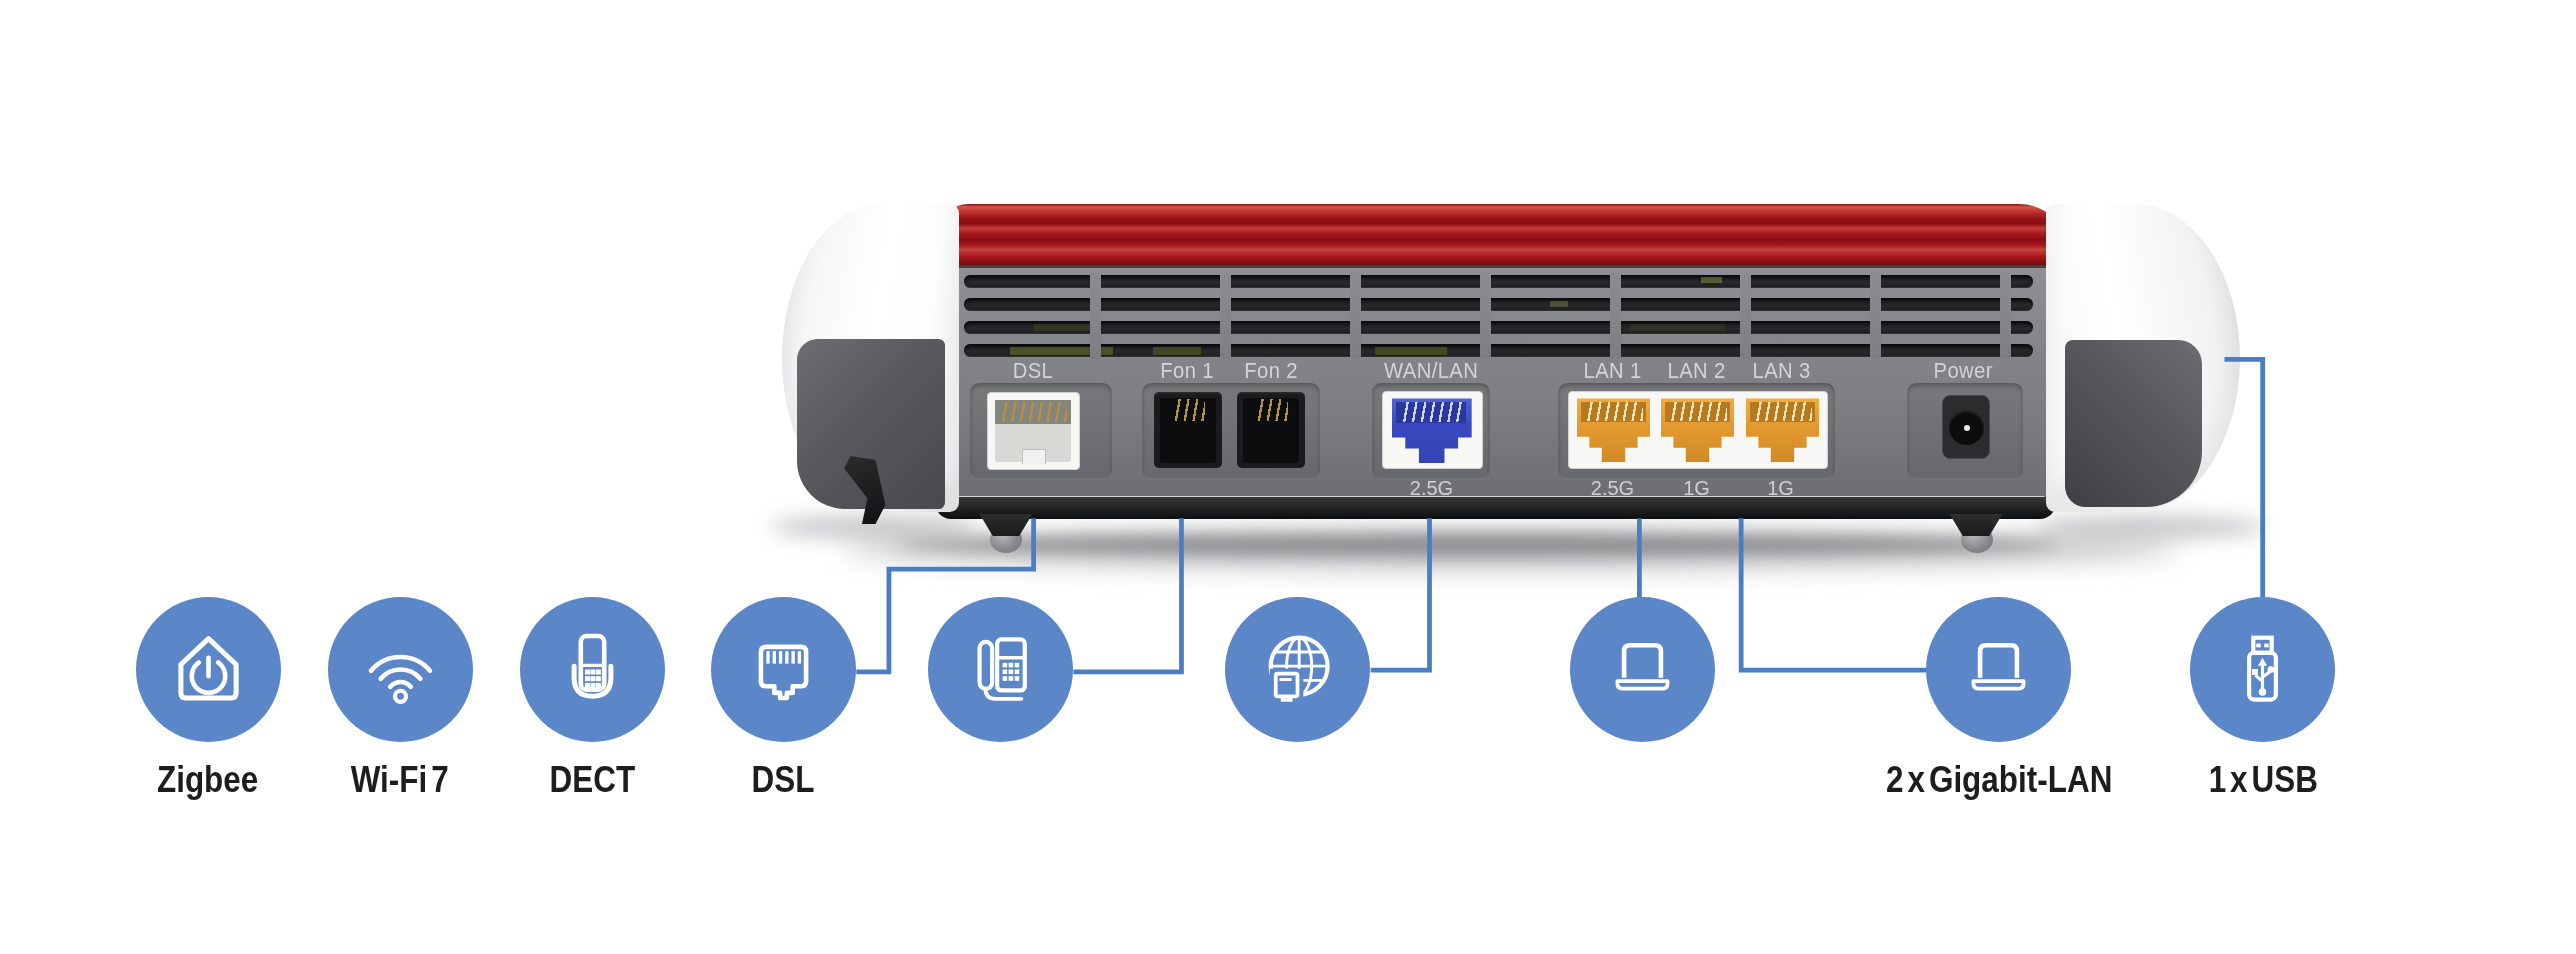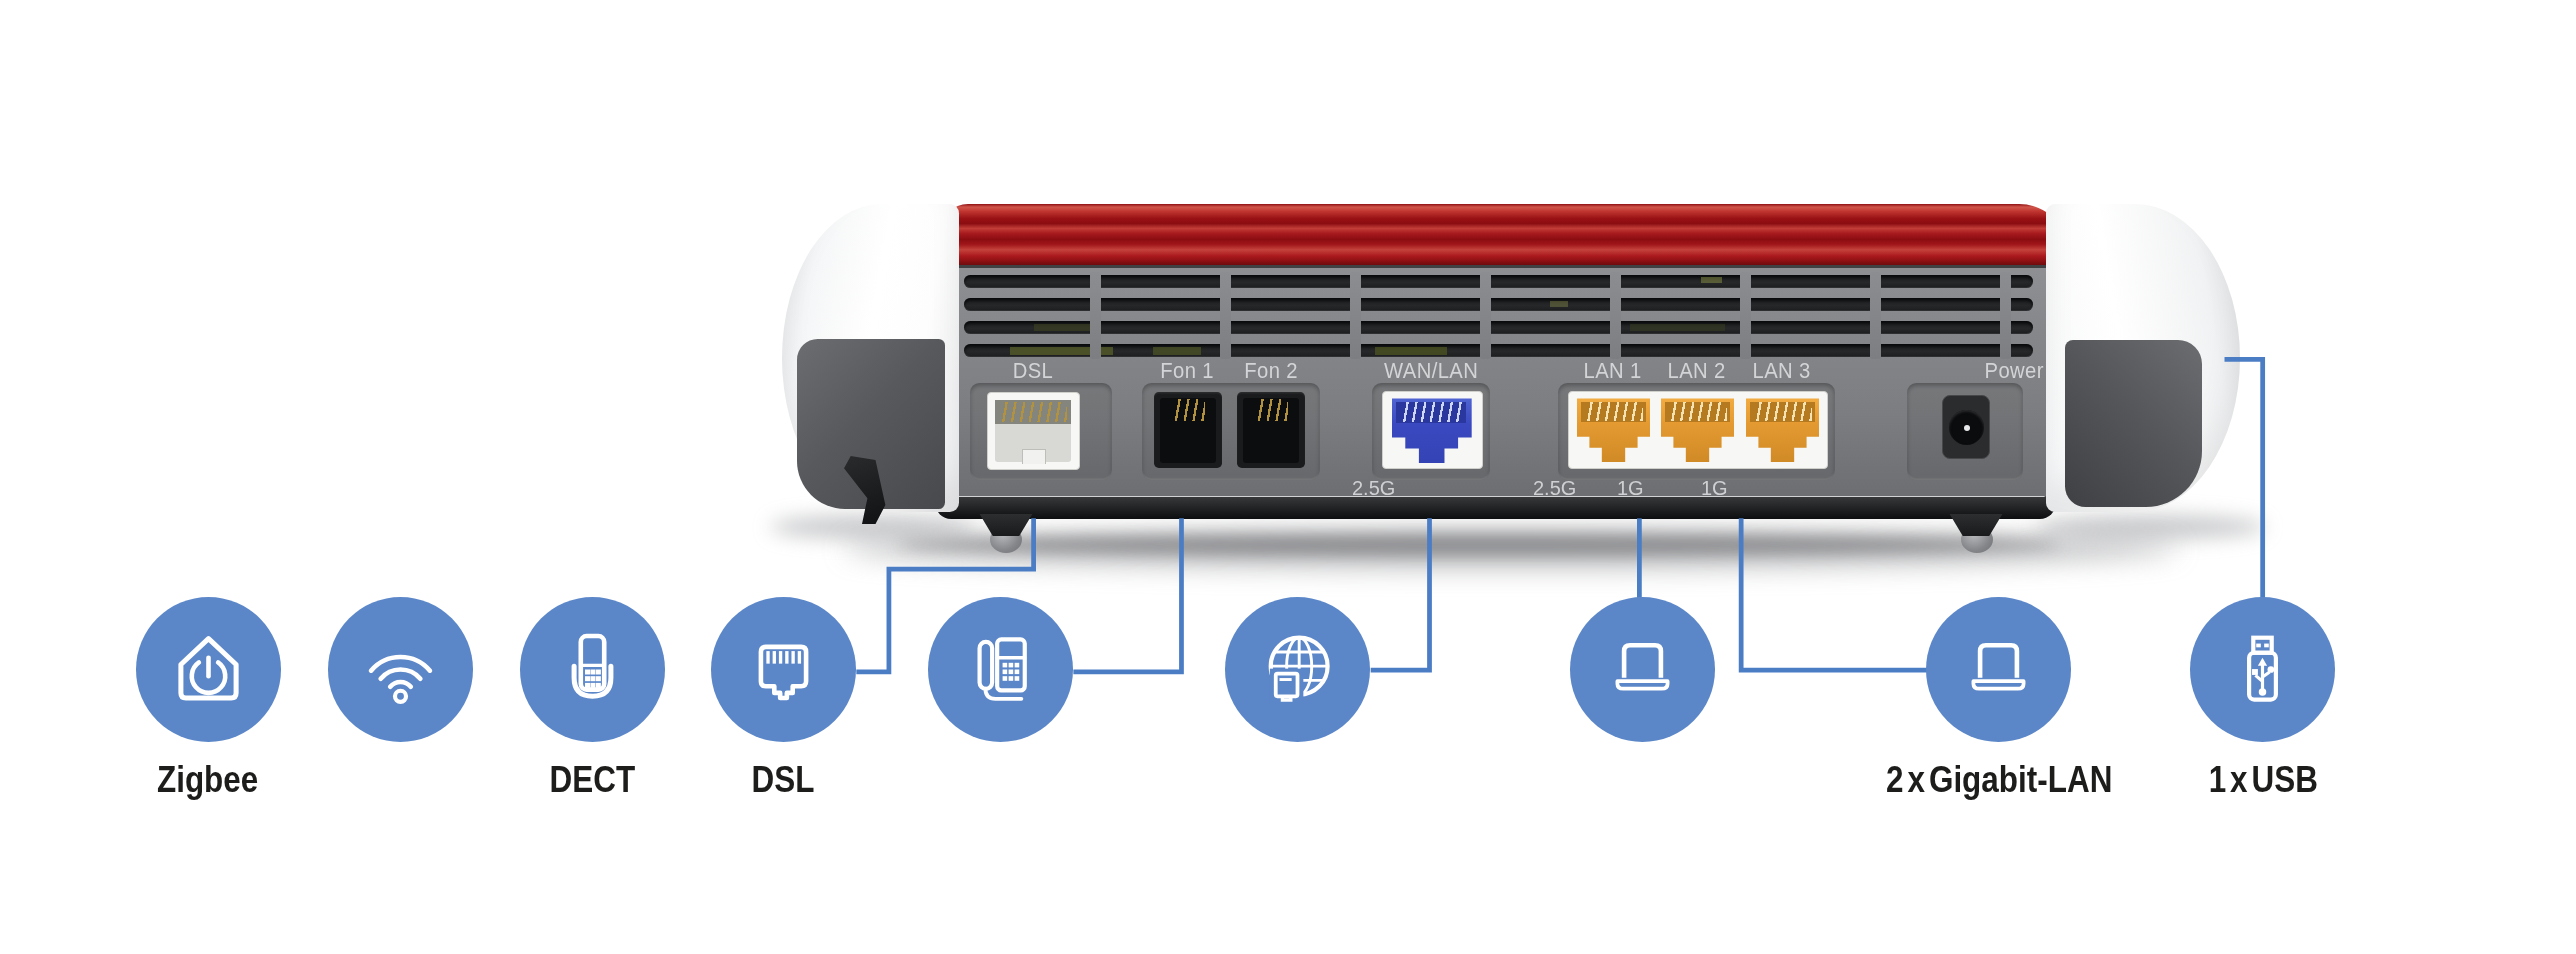--- a/index.html
+++ b/index.html
@@ -18,21 +18,21 @@
       #8f1013 0%,#d0554a 5%,#c03530 12%,#981114 24%,#8b0d11 32%,#c23d38 40%,#a81a1e 48%,
       #8b0d11 58%,#a01519 66%,#c4423c 75%,#ab1a1e 85%,#8f1013 93%,#6f0b0e 100%);
       border-radius:27px 51px 8px 8px;}
   .vent{background:linear-gradient(180deg,#191b1d,#26282a 55%,#1c1e20);border-radius:6.4px;
         box-shadow:inset 0 2.4px 3.2px rgba(0,0,0,.7), inset 0 -0.8px 0.8px rgba(255,255,255,.12);}
   .ventsep{background:linear-gradient(180deg,#8b8d90,#7c7e81);border-radius:2.4px;}
   .recess{background:rgba(0,0,0,.07);border-radius:9.5px;
           box-shadow:inset 0 2.4px 4px rgba(0,0,0,.28), inset 0 -1.6px 1.6px rgba(255,255,255,.12);}
   .port-label{font-size:22px;color:#d3d4d6;text-align:center;letter-spacing:0.4px;white-space:nowrap;}
   .port-label>span{display:inline-block;transform:scaleX(.92);}
-  .speed-label{font-size:20px;color:#cfd0d2;white-space:nowrap;}
+  .speed-label{font-size:20px;color:#cfd0d2;text-align:center;white-space:nowrap;}
   .jack-white{background:#f7f7f5;border:0.8px solid #cfcfcb;border-radius:4px;}
   .jack-black{background:#1a1b1d;border-radius:4.8px;box-shadow:inset 0 1.6px 1.6px rgba(255,255,255,.08);}
   .jack-black-inner{background:#0c0d0e;border-radius:3.2px;}
   .pins-gold{background:repeating-linear-gradient(100deg,rgba(0,0,0,0) 0 6.4px,#b3923f 6.4px 8.7px);}
   .pins-cream{background:repeating-linear-gradient(100deg,rgba(0,0,0,0) 0 6.4px,#f3e2b2 6.4px 8.7px);}
   .pins-blue{background:repeating-linear-gradient(100deg,rgba(0,0,0,0) 0 6.4px,#cdd7f4 6.4px 8.7px);}
   .rj-shape{clip-path:polygon(0 0,100% 0,100% 60%,83% 60%,83% 77%,66% 77%,66% 100%,34% 100%,34% 77%,17% 77%,17% 60%,0 60%);}
   .blue-jack{background:linear-gradient(180deg,#5064d2 0%,#3a49c0 40%,#3443b4 100%);}
   .orange-jack{background:linear-gradient(180deg,#f2ac41 0%,#e49a31 40%,#d08a26 100%);}
   
@@ -99,21 +99,21 @@
     <div class="abs ventsep" style="left:1870px;top:272px;width:11px;height:87px;"></div>
     <div class="abs ventsep" style="left:2000px;top:272px;width:11px;height:87px;"></div>
 
     <div class="abs port-label" style="left:929px;top:358px;width:207px;"><span>DSL</span></div>
     <div class="abs port-label" style="left:1084px;top:358px;width:207px;"><span>Fon 1</span></div>
     <div class="abs port-label" style="left:1168px;top:358px;width:207px;"><span>Fon 2</span></div>
     <div class="abs port-label" style="left:1328px;top:358px;width:207px;"><span>WAN/LAN</span></div>
     <div class="abs port-label" style="left:1509px;top:358px;width:207px;"><span>LAN 1</span></div>
     <div class="abs port-label" style="left:1593px;top:358px;width:207px;"><span>LAN 2</span></div>
     <div class="abs port-label" style="left:1678px;top:358px;width:207px;"><span>LAN 3</span></div>
-    <div class="abs port-label" style="left:1911px;top:358px;width:207px;"><span>Power</span></div>
+    <div class="abs port-label" style="left:1860px;top:358px;width:207px;"><span>Power</span></div>
 
     <div class="abs recess" style="left:970px;top:383px;width:142px;height:97px;"></div>
     <div class="abs recess" style="left:1142px;top:383px;width:178px;height:97px;"></div>
     <div class="abs recess" style="left:1372px;top:383px;width:118px;height:97px;"></div>
     <div class="abs recess" style="left:1558px;top:383px;width:277px;height:97px;"></div>
     <div class="abs recess" style="left:1907px;top:383px;width:116px;height:97px;"></div>
 
     <div class="abs jack-white" style="left:987px;top:392px;width:91px;height:76px;">
       <div class="abs" style="left:7.2px;top:7.2px;width:76px;height:62px;background:#d8d9d5;border-radius:2.4px;"></div>
       <div class="abs" style="left:7.2px;top:7.2px;width:76px;height:24px;background:#84857c;"></div>
@@ -189,20 +189,21 @@
   <div class="abs flabel" style="left:-110px;top:759px;"><span>Zigbee</span></div>
 
   <div class="abs fcircle" style="left:328px;top:597px;">
     <svg class="icon" width="87" height="87" viewBox="0 0 104 104" fill="none" stroke="#ffffff" stroke-width="5.5" stroke-linecap="round">
       <path d="M16.8 53.4 A46 46 0 0 1 87.2 53.4"></path>
       <path d="M28.3 63.1 A31 31 0 0 1 75.7 63.1"></path>
       <path d="M39.7 72.7 A16 16 0 0 1 64.3 72.7"></path>
       <circle cx="52" cy="84" r="6.6" stroke-width="5"></circle>
     </svg>
   </div>
+  <div class="abs flabel" style="left:82px;top:759px;"><span>Wi-Fi 7</span></div>
 
   <div class="abs fcircle" style="left:520px;top:597px;">
     <svg class="icon" width="87" height="87" viewBox="0 0 104 104" fill="none" stroke="#ffffff" stroke-linecap="round">
       <path stroke-width="6" d="M30 48 V62 Q30 84 52 84 Q74 84 74 62 V48"></path>
       <rect stroke-width="5.5" x="38" y="12" width="28" height="64" rx="7"></rect>
       <path stroke-width="4" d="M38 47 H66"></path>
       <g fill="#ffffff" stroke="none">
         <rect x="43" y="52" width="6" height="6"></rect>
           <rect x="49.5" y="52" width="6" height="6"></rect>
           <rect x="56" y="52" width="6" height="6"></rect>

